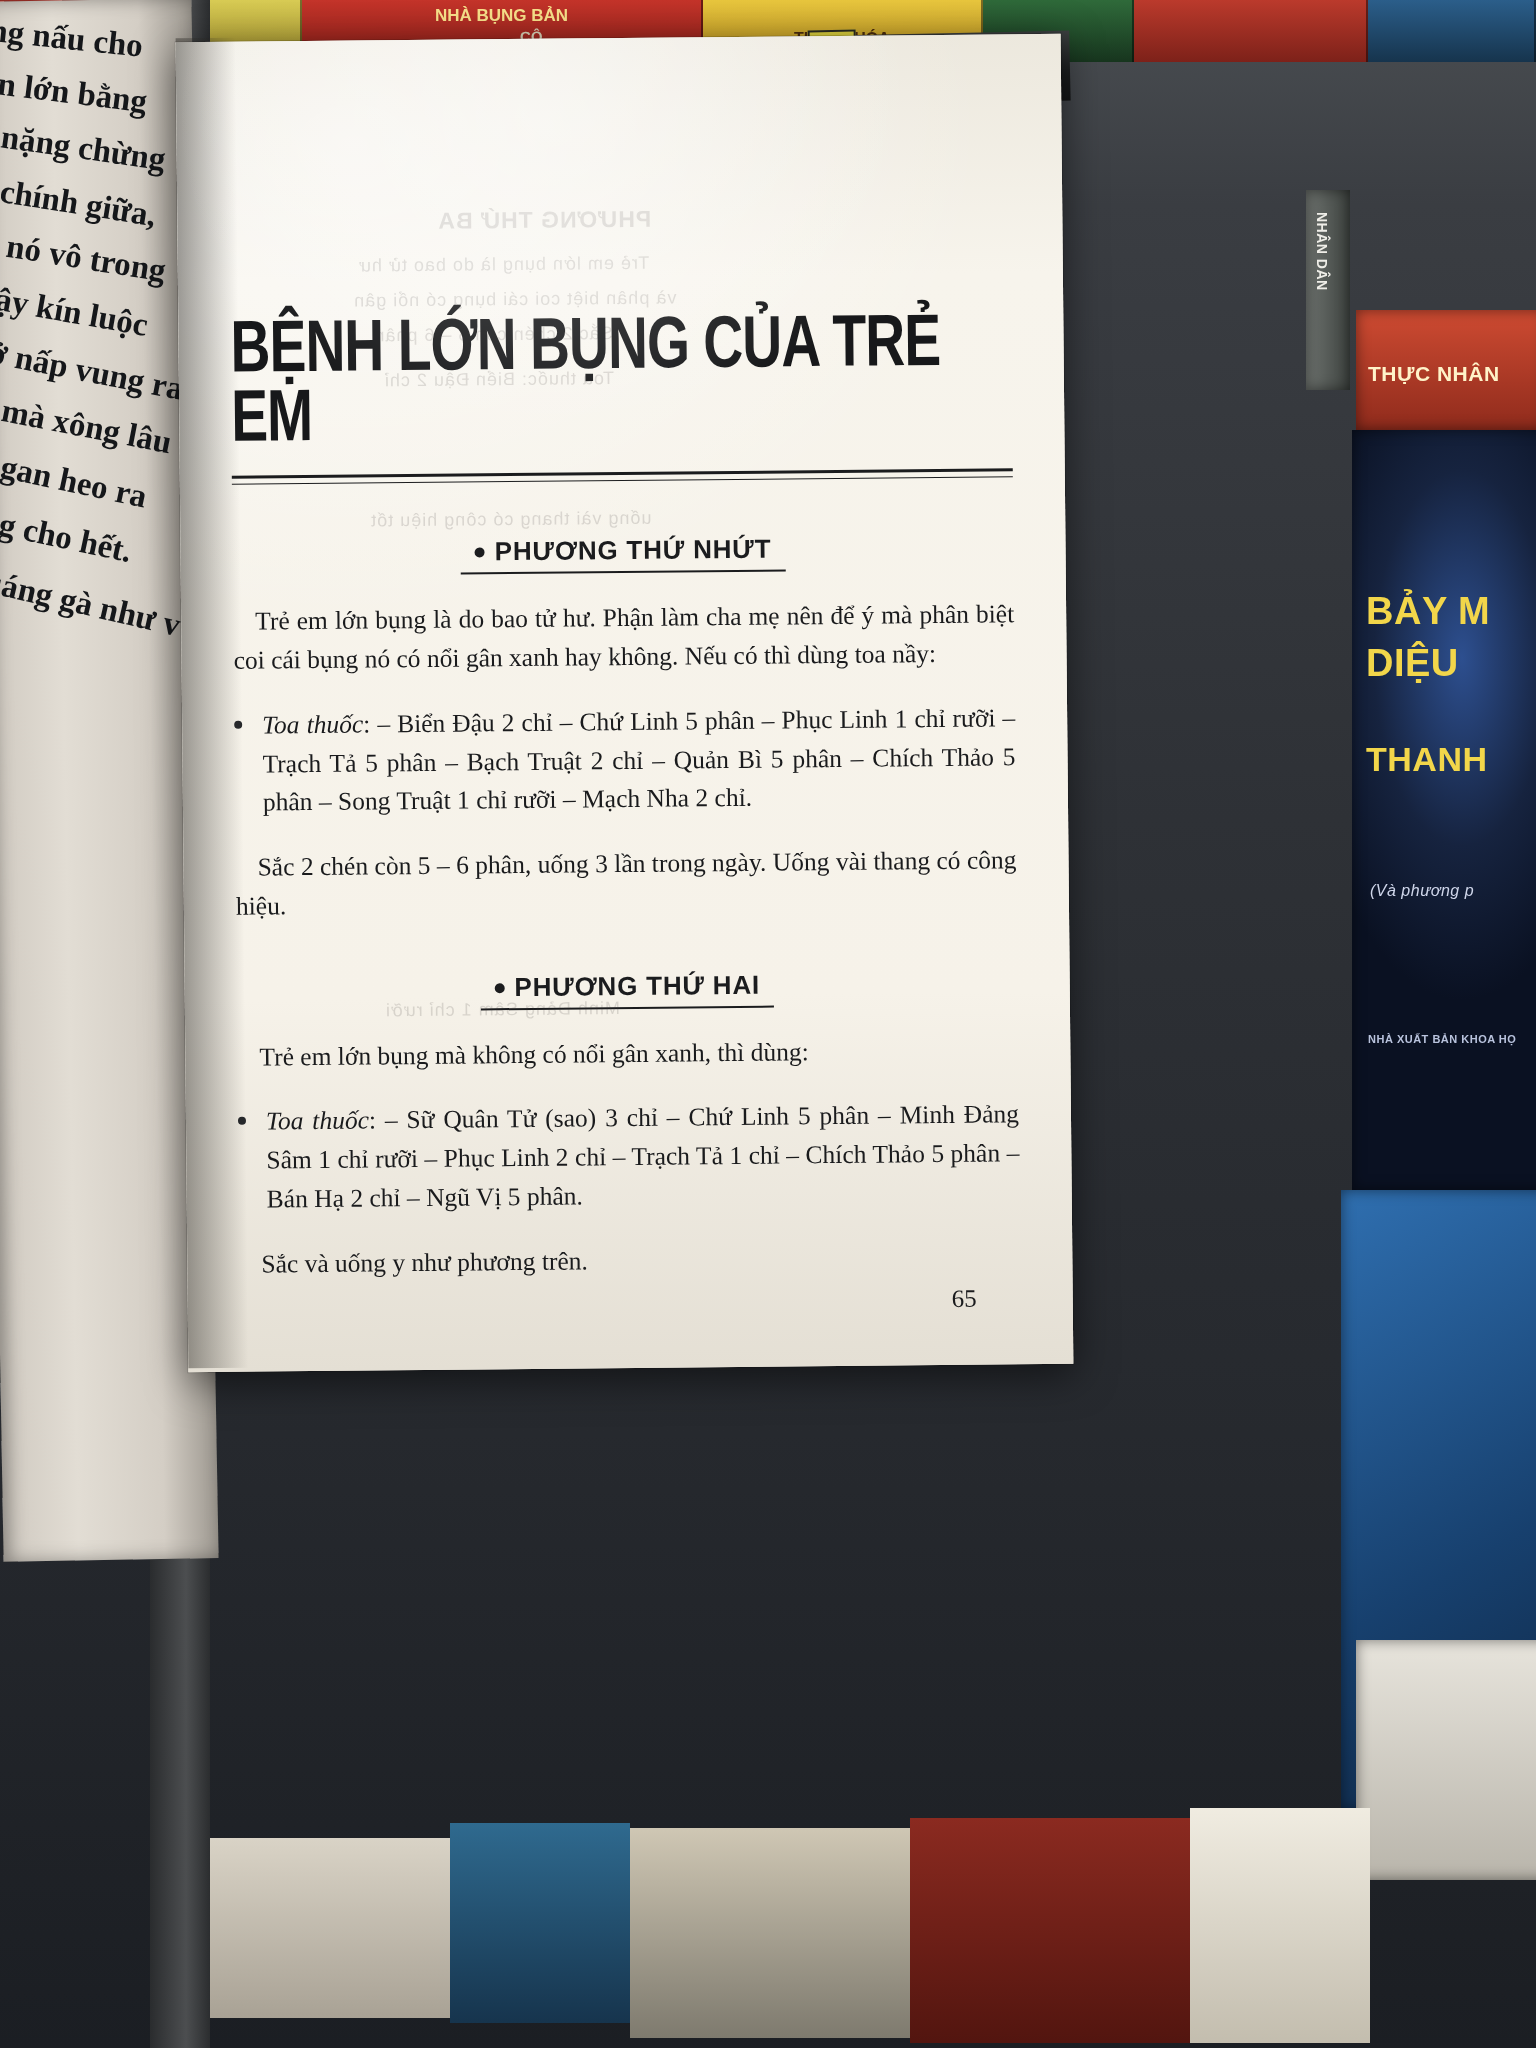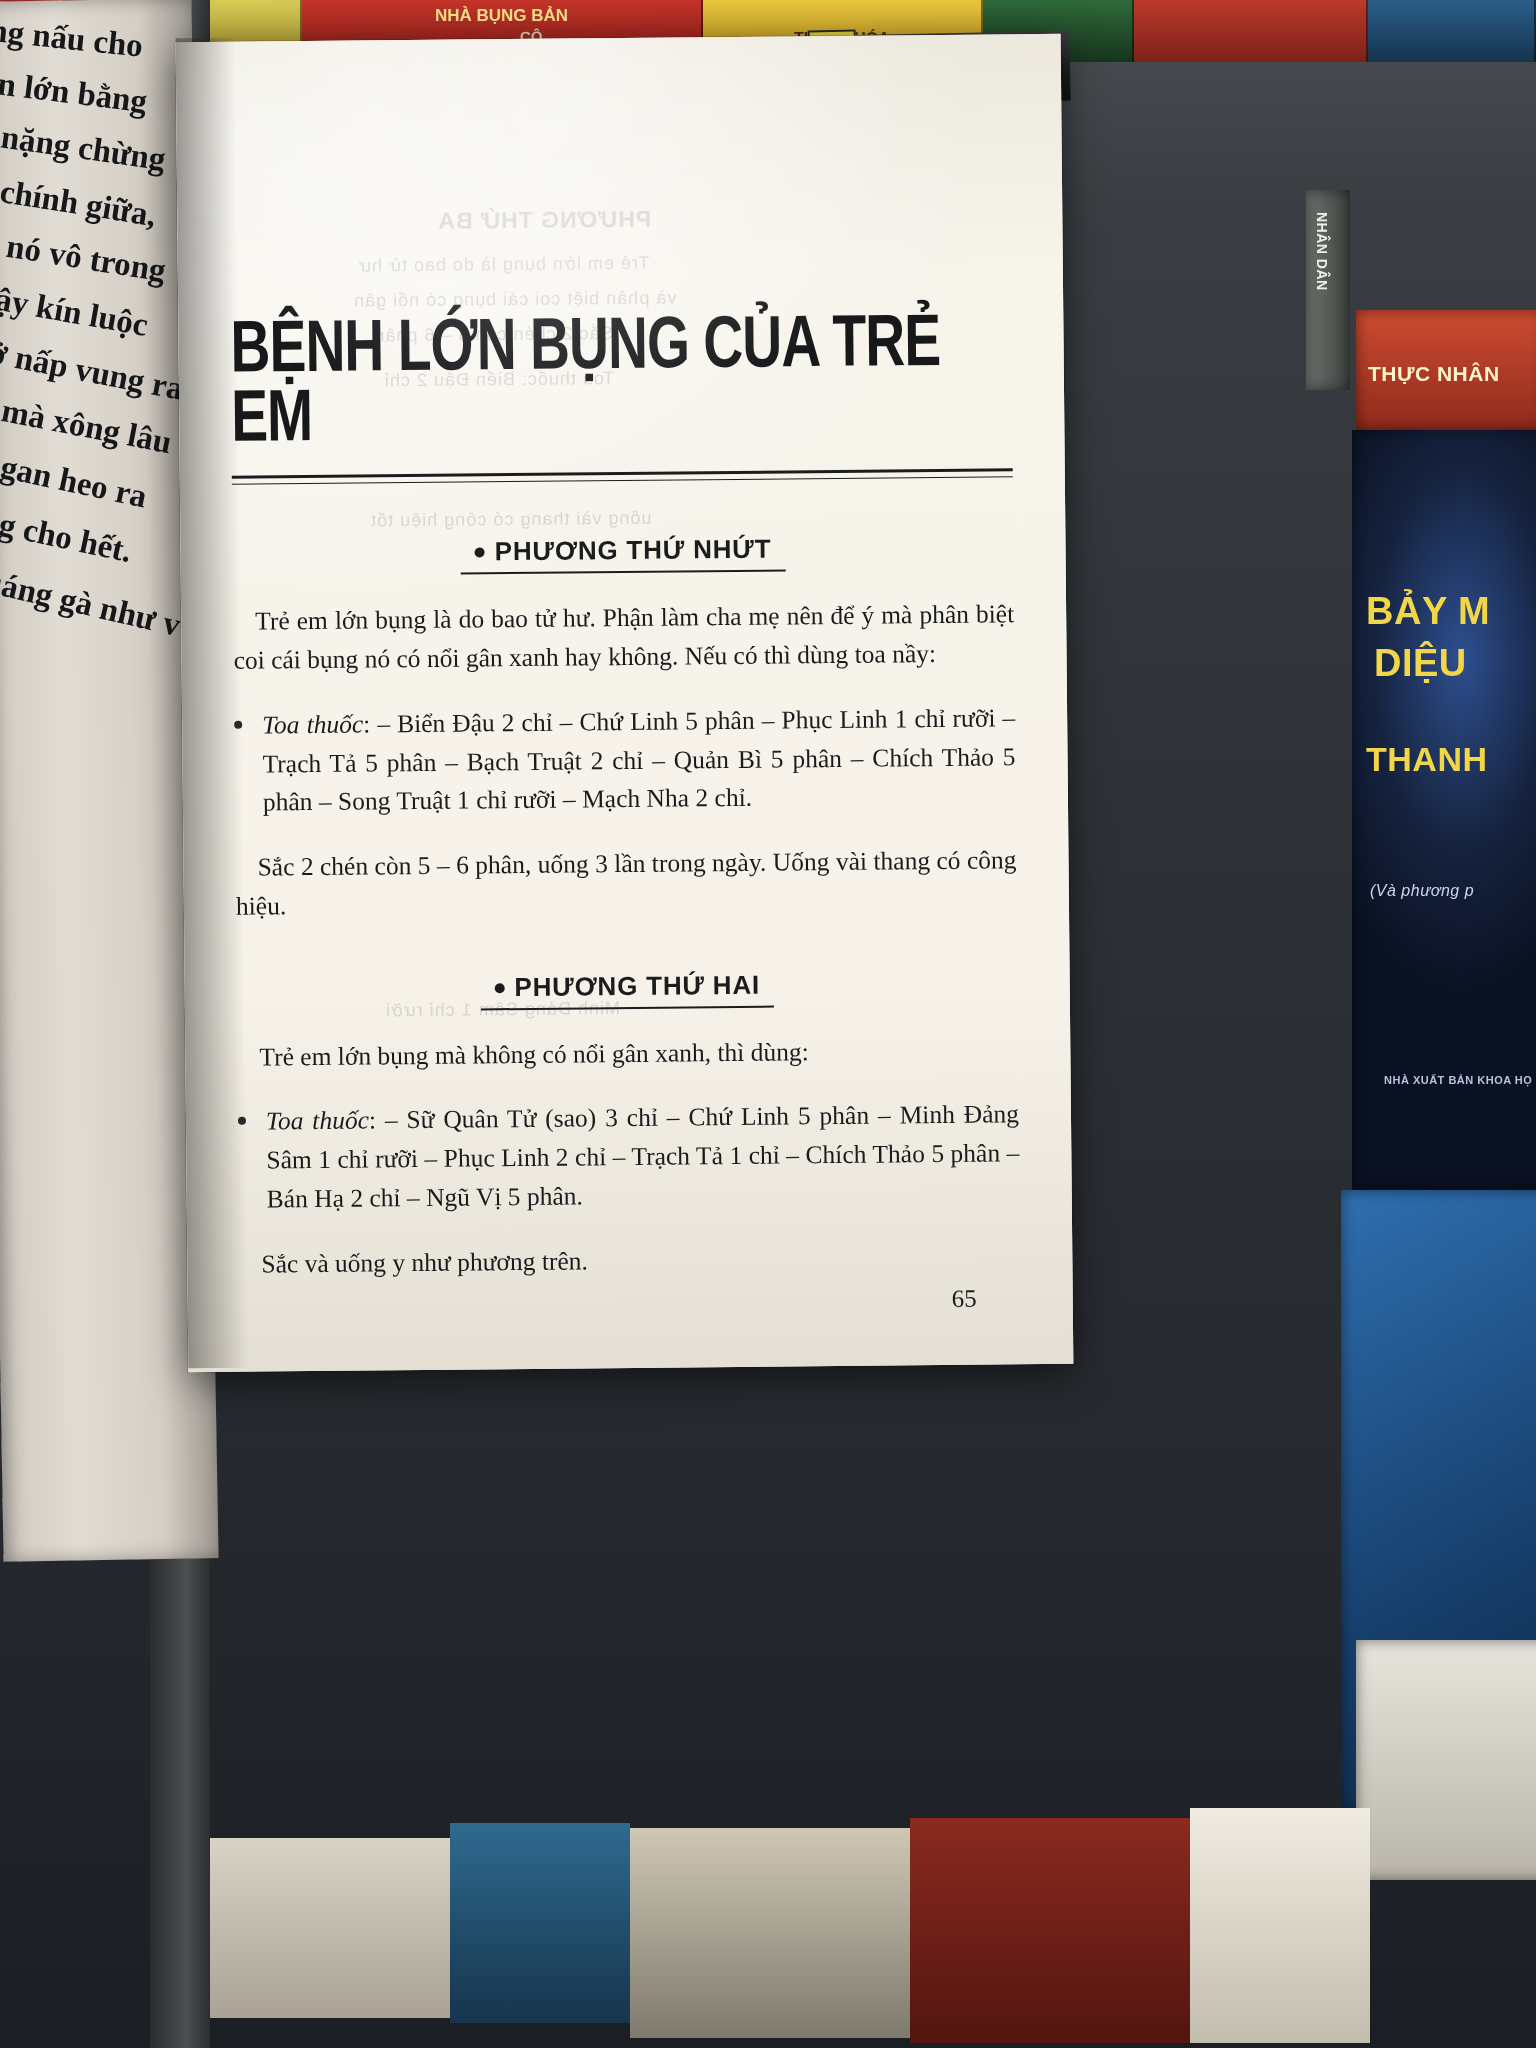--- a/index.html
+++ b/index.html
@@ -254,24 +254,24 @@
 
   <div style="position:absolute;left:520px;top:28px;font:bold 15px 'Liberation Sans',sans-serif;color:#d9d2b8;transform:rotate(-1deg);">CÔ</div>
   <div style="position:absolute;left:808px;top:30px;width:44px;height:42px;background:#dbcf3d;border:2px solid #2a2a22;display:flex;align-items:center;justify-content:center;font:bold 22px 'Liberation Sans',sans-serif;color:#222;transform:rotate(-1deg);">3</div>
 
   <div class="right-stack">
     <div class="rb" style="left:300px;top:310px;width:190px;height:120px;background:linear-gradient(180deg,#ce4b32,#8f2b1c);">
       <div class="rbt" style="left:12px;top:52px;font-size:21px;color:#fff3c9;">THỰC NHÂN</div>
     </div>
     <div class="rb" style="left:296px;top:430px;width:200px;height:760px;background:radial-gradient(80% 45% at 55% 30%, #2d4f8f 0%, #16233f 55%, #0a1122 100%);">
       <div class="rbt" style="left:14px;top:160px;font-size:38px;color:#f2d64a;">BẢY M</div>
-      <div class="rbt" style="left:14px;top:212px;font-size:38px;color:#f2d64a;margin-left:8px;">DIỆU</div>
+      <div class="rbt" style="left:14px;top:212px;font-size:38px;color:#f2d64a;">DIỆU</div>
       <div class="rbt" style="left:14px;top:310px;font-size:34px;color:#f2d64a;">THANH</div>
       <div class="rbt" style="left:18px;top:452px;font-size:16px;font-weight:normal;color:#cfd6ea;font-style:italic;">(Và phương p</div>
-      <div class="rbt" style="left:16px;top:644px;font-size:11px;color:#b9c3dd;margin-left:16px;">NHÀ XUẤT BẢN KHOA HỌ</div>
+      <div class="rbt" style="left:16px;top:603px;font-size:11px;color:#b9c3dd;">NHÀ XUẤT BẢN KHOA HỌ</div>
     </div>
     <div class="rb" style="left:250px;top:190px;width:44px;height:200px;background:linear-gradient(90deg,#6f7470,#3d423f);">
       <div class="rbt" style="left:8px;top:22px;font-size:14px;color:#efeee8;writing-mode:vertical-rl;">NHÂN DÂN</div>
     </div>
     <div class="rb" style="left:285px;top:1190px;width:215px;height:620px;background:linear-gradient(150deg,#2f6fb0,#17406e 60%,#0e2643);"></div>
     <div class="rb" style="left:300px;top:1640px;width:200px;height:240px;background:linear-gradient(180deg,#e7e4dc,#b9b5ab);"></div>
   </div>
 
   <div class="bottom-stack">
     <div style="position:absolute;left:10px;top:40px;width:290px;height:180px;background:linear-gradient(180deg,#d9d3c6,#a9a295);"></div>

